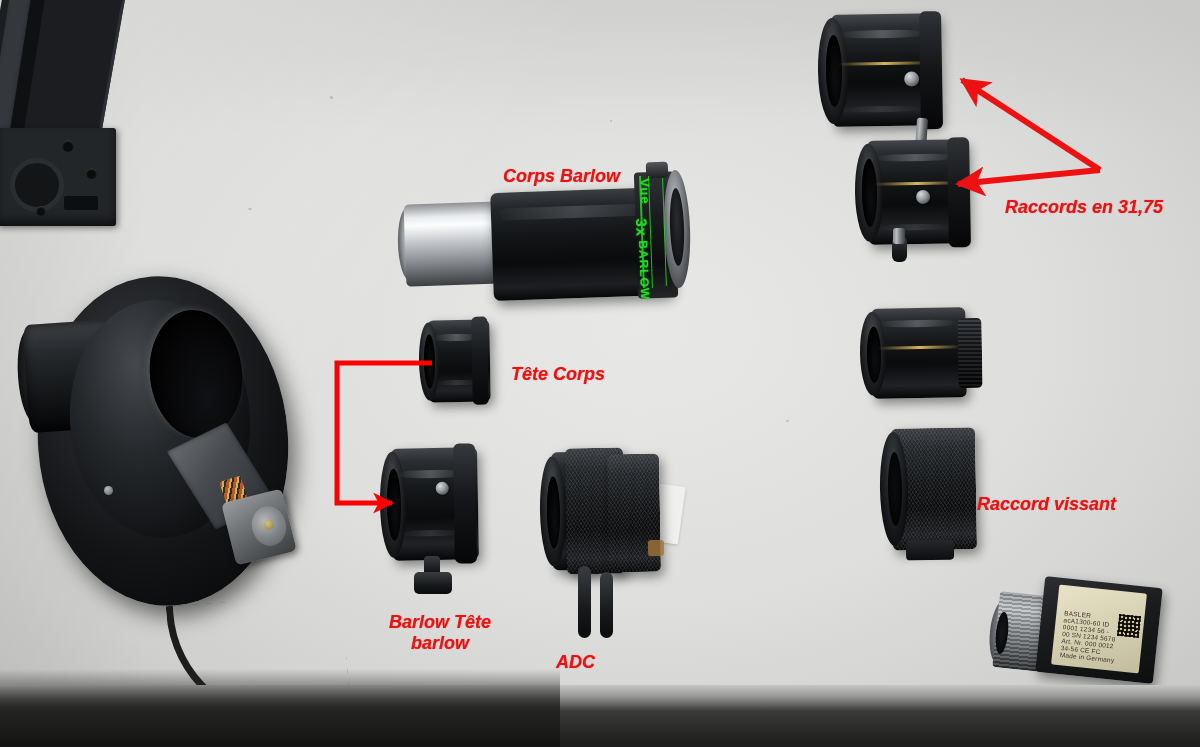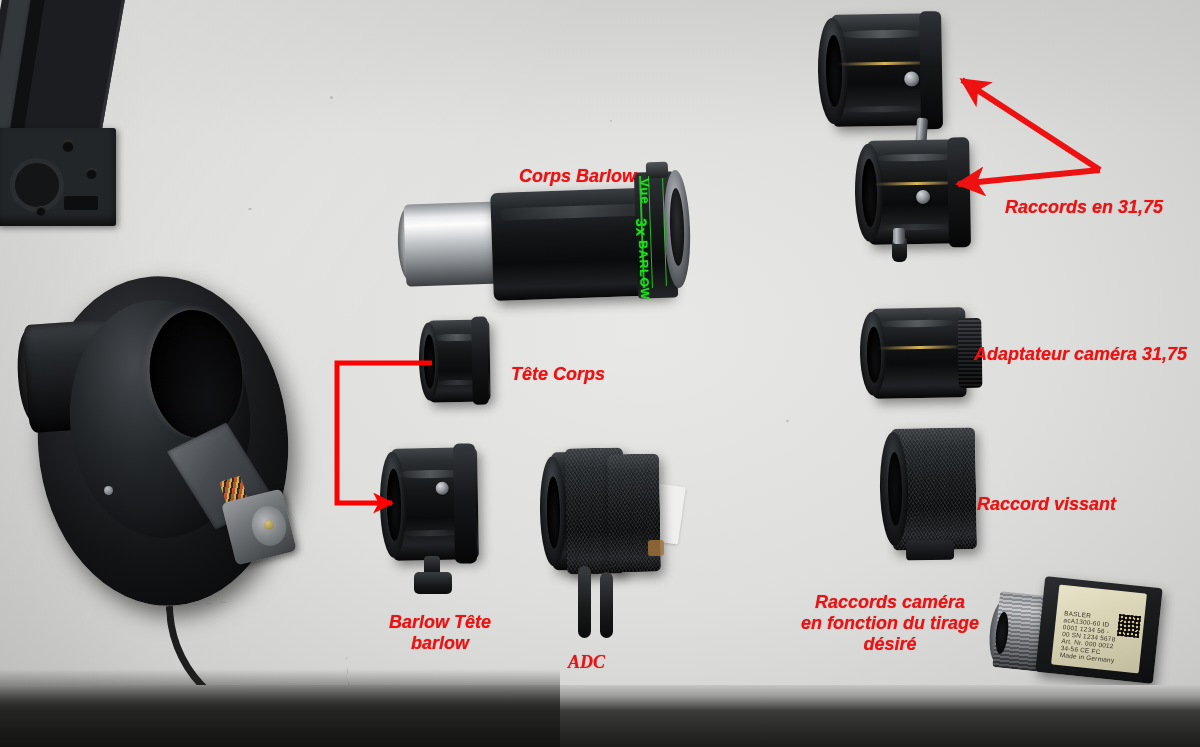--- a/index.html
+++ b/index.html
@@ -362,28 +362,24 @@
     </g>
     <g>
       <line x1="1100" y1="170" x2="958" y2="184" stroke="#ee1111" stroke-width="6" marker-end="url(#ah)"></line>
     </g>
 
     <g>
       <polyline points="432,363 337,363 337,503 392,503" fill="none" stroke="#ff0000" stroke-width="5" marker-end="url(#ah2)"></polyline>
     </g>
   </svg>
 
-  <div class="anno" style="left:503px;top:166px;margin-left:16px;">Corps Barlow</div>
+  <div class="anno" style="left:503px;top:166px;">Corps Barlow</div>
   <div class="anno" style="left:511px;top:364px;">Tête Corps</div>
   <div class="anno center" style="left:370px;top:612px;width:140px;">Barlow Tête
 barlow</div>
-  <div class="anno" style="left:568px;top:652px;font-family:Liberation Serif, serif;">ADC</div>
+  <div class="anno" style="left:556px;top:652px;">ADC</div>
   <div class="anno" style="left:1005px;top:197px;">Raccords en 31,75</div>
-  <div class="anno" style="left:974px;top:344px;">Adaptateur caméra 31,75</div>
   <div class="anno" style="left:977px;top:494px;">Raccord vissant</div>
-  <div class="anno center" style="left:790px;top:592px;width:200px;">Raccords caméra
-en fonction du tirage
-désiré</div>
 
   <div class="bench-edge"></div>
   <div class="bench-edge2"></div>
 
 </div>
 
 </body></html>

